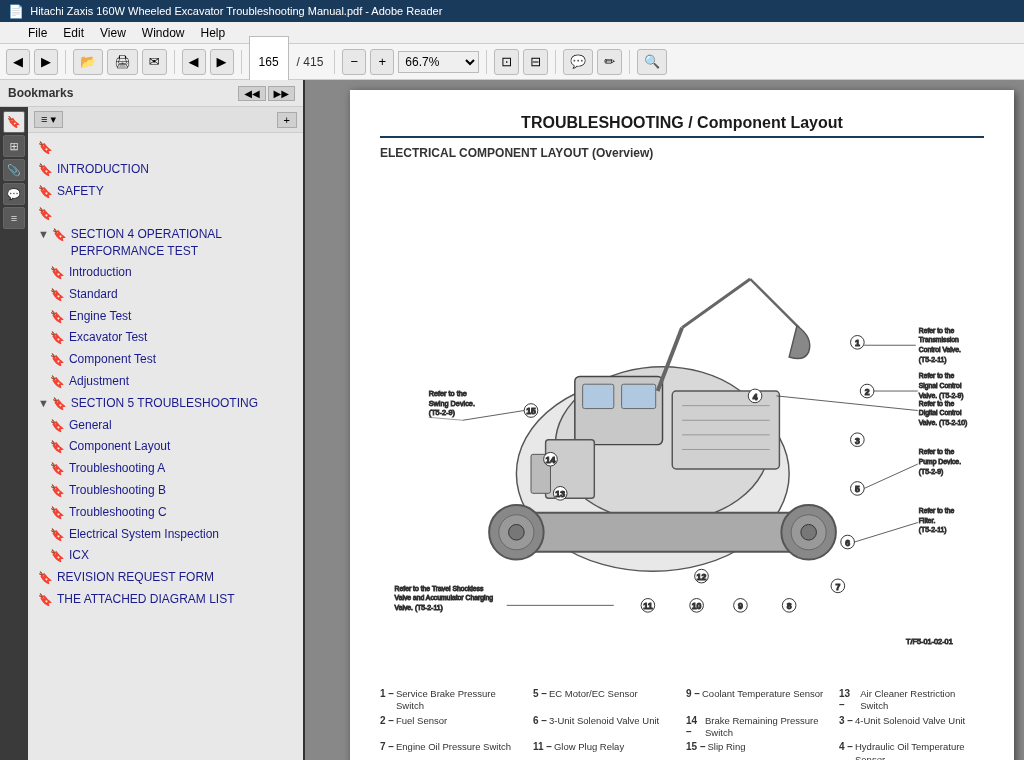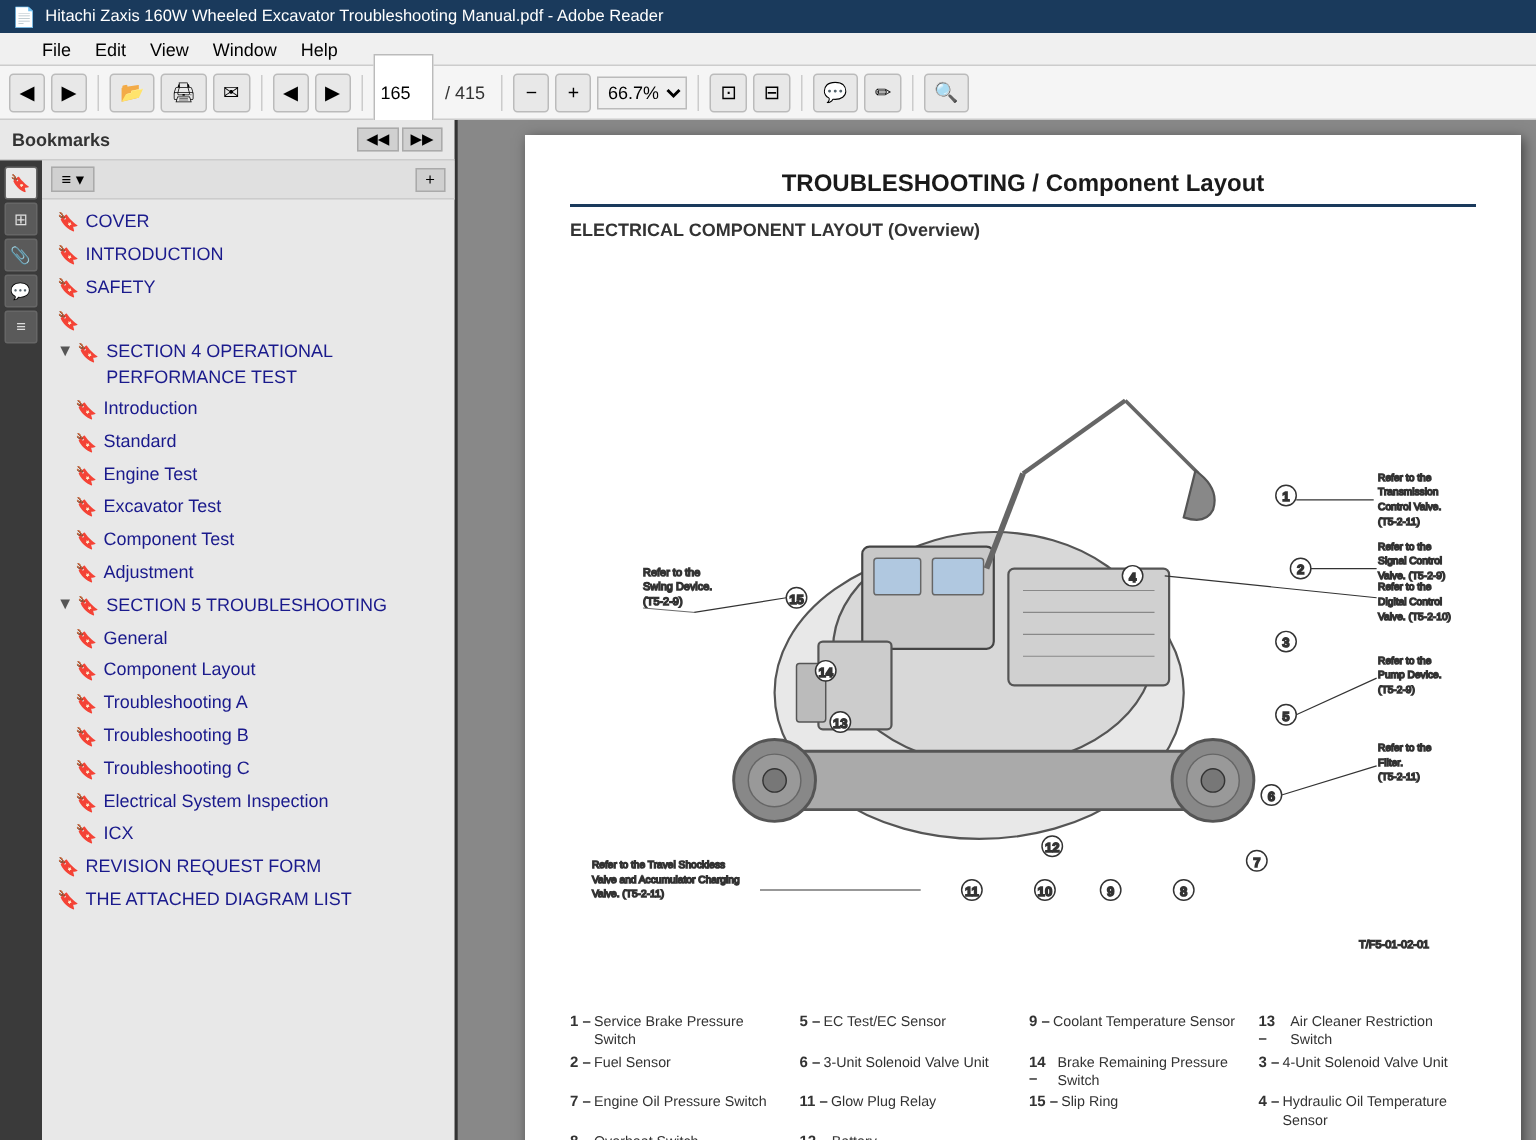--- a/index.html
+++ b/index.html
@@ -55,28 +55,28 @@
       justify-content: center;
       min-width: 24px;
       height: 26px;
     }
     .toolbar-separator { width: 1px; height: 24px; background: #ccc; margin: 0 3px; }
     .toolbar-page-input {
       border: 1px solid #bbb;
       padding: 18px 4px;
       width: 40px;
       font-size: 12px;
-      text-align: left;
+      text-align: center;
     }
     .toolbar-page-total { font-size: 12px; color: #333; padding: 0 4px; }
     .toolbar-zoom-select {
       border: 1px solid #bbb;
       font-size: 12px;
       padding: 1px 2px;
-      width: 60px;
+      width: 81px;
       height: 22px;
     }
 
     
     .main-layout {
       display: flex;
       height: calc(760px - 22px - 22px - 36px);
       gap: 35px;
     }
 
@@ -218,21 +218,21 @@
     .page-title-text {
       font-size: 16px;
       font-weight: bold;
       color: #1a1a1a;
       text-align: center;
     }
     .page-subtitle {
       font-size: 12px;
       font-weight: bold;
       color: #333;
-      margin-bottom: 8px;
+      margin-bottom: 20px;
     }
     .diagram-container {
       position: relative;
       width: 100%;
       height: 500px;
       overflow: hidden;
     }
     
     .diagram-svg {
       width: 100%;
@@ -328,21 +328,20 @@
 
       <div class="bookmarks-panel">
         <div class="bookmarks-toolbar">
           <button class="bookmarks-menu-btn">≡ ▾</button>
           <button class="bookmarks-menu-btn">+</button>
         </div>
         <div class="bookmarks-list">
 
           <div class="bookmark-item">
             <span class="bm-icon">🔖</span>
-            <span class="bm-text">COVER</span>
           </div>
           <div class="bookmark-item">
             <span class="bm-icon">🔖</span>
             <span class="bm-text">INTRODUCTION</span>
           </div>
           <div class="bookmark-item">
             <span class="bm-icon">🔖</span>
             <span class="bm-text">SAFETY</span>
           </div>
           <div class="bookmark-item">
@@ -561,21 +560,21 @@
         </svg>
       </div>
 
       <div class="legend-area">
         <div class="legend-item">
           <span class="legend-num">1 –</span>
           <span class="legend-desc">Service Brake Pressure Switch</span>
         </div>
         <div class="legend-item">
           <span class="legend-num">5 –</span>
-          <span class="legend-desc">EC Test/EC Sensor</span>
+          <span class="legend-desc">EC Motor/EC Sensor</span>
         </div>
         <div class="legend-item">
           <span class="legend-num">9 –</span>
           <span class="legend-desc">Coolant Temperature Sensor</span>
         </div>
         <div class="legend-item">
           <span class="legend-num">13 –</span>
           <span class="legend-desc">Air Cleaner Restriction Switch</span>
         </div>
         <div class="legend-item">

